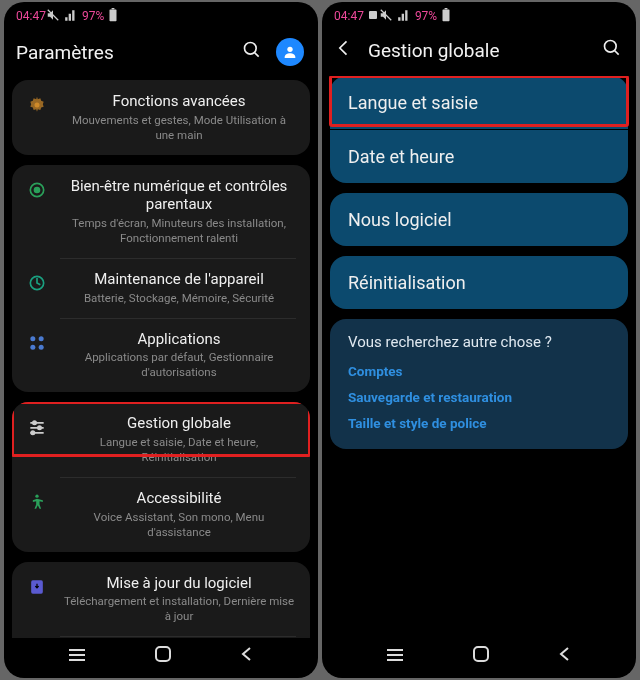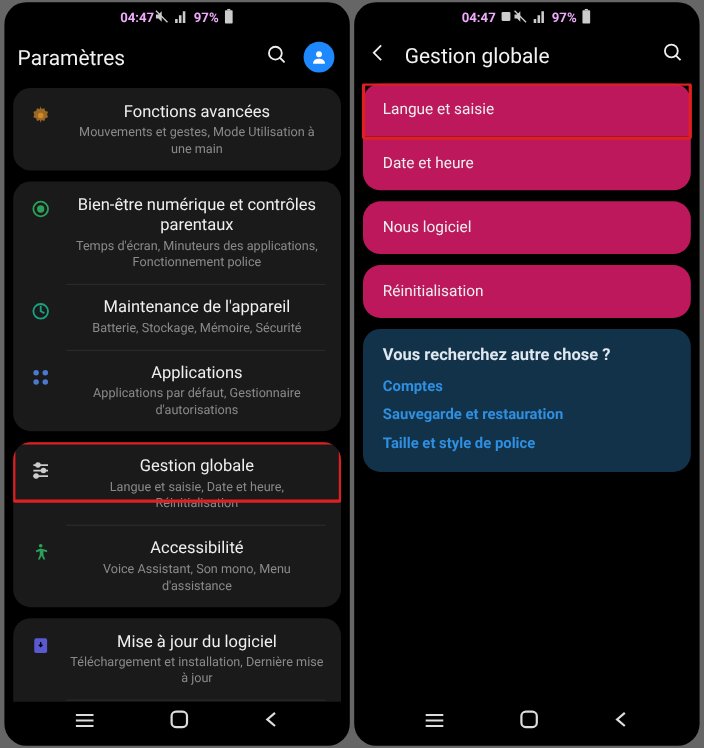--- a/index.html
+++ b/index.html
@@ -19,25 +19,25 @@
     border-radius: 20px;
     overflow: hidden;
     display: flex;
     flex-direction: column;
     position: relative;
   }
   .statusbar {
     height: 28px;
     display: flex;
     align-items: center;
-    justify-content: center;
+    justify-content: flex-start;
     padding: 0 12px;
-    color: #f0abfc;
+    color: #ec4899;
     font-size: 12px;
-    font-weight: 700;
+    font-weight: 400;
   }
   .status-right { display: flex; align-items: center; gap: 4px; }
   .header {
     display: flex;
     align-items: center;
     padding: 8px 14px 14px 12px;
     gap: 14px;
   }
   .header-title {
     flex: 1;
@@ -84,35 +84,35 @@
   .row-title { color:#efefef; font-size:15px; line-height:1.25; }
   .row-sub { color:#8a8a8a; font-size:11.5px; line-height:1.3; margin-top:2px; }
   .highlight-red {
     position:absolute;
     border: 3px solid #e02020;
     border-radius: 3px;
     pointer-events:none;
   }
   
   .simple-row {
-    background:#be185d;
+    background:#0c4a6e;
     border-radius: 16px;
     padding: 16px 18px;
     margin-bottom: 10px;
     color:#efefef;
-    font-size: 14px;
+    font-size: 18px;
     position: relative;
   }
   .suggest-box {
     background:#12324a;
     border-radius: 16px;
     padding: 14px 18px 18px 18px;
     margin-top: 10px;
   }
-  .suggest-title { color:#dfe8f0; font-size:15px; margin-bottom:12px;font-weight:bold; }
+  .suggest-title { color:#dfe8f0; font-size:15px; margin-bottom:12px; }
   .suggest-link { color:#2f8fe0; font-size:13.5px; margin-bottom:10px; display:block;font-weight:bold; }
   .suggest-link:last-child { margin-bottom:0; }
   .navbar {
     height: 40px;
     display:flex;
     align-items:center;
     justify-content:space-around;
     padding: 0 30px 4px 30px;
   }
   .navbar span { color:#dcdcdc; }
@@ -181,21 +181,21 @@
     <div class="card">
       <div class="row">
         <span class="row-icon">
           <svg viewBox="0 0 24 24" fill="none" stroke="#2aa05a" stroke-width="2">
               <circle cx="12" cy="12" r="8"></circle>
               <circle cx="12" cy="12" r="3" fill="#2aa05a"></circle>
             </svg>
         </span>
         <div class="row-text">
           <div class="row-title">Bien-être numérique et contrôles parentaux</div>
-          <div class="row-sub">Temps d'écran, Minuteurs des applications, Fonctionnement police</div>
+          <div class="row-sub">Temps d'écran, Minuteurs des installation, Fonctionnement ralenti</div>
         </div>
       </div>
       <div class="row">
         <span class="row-icon">
           <svg viewBox="0 0 24 24" fill="none" stroke="#1aa080" stroke-width="2">
               <circle cx="12" cy="12" r="8"></circle>
               <path d="M12 6v6l4 2"></path>
             </svg>
         </span>
         <div class="row-text">

